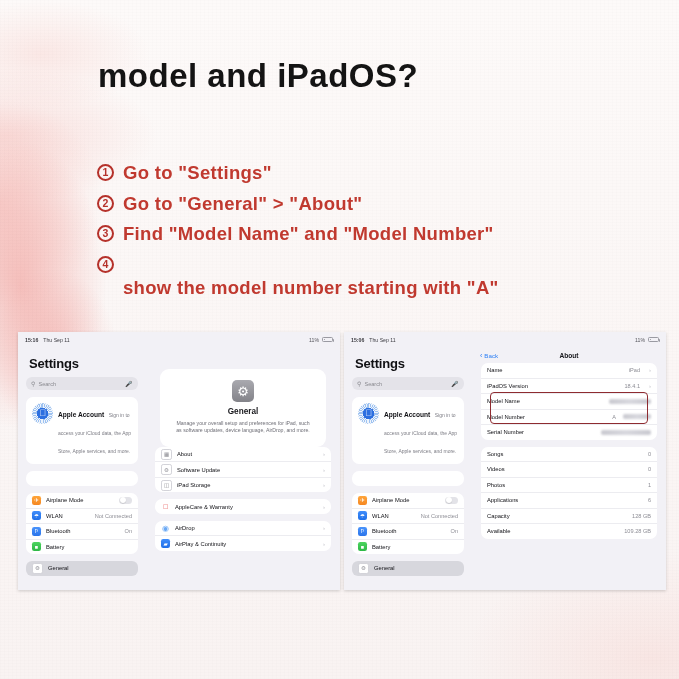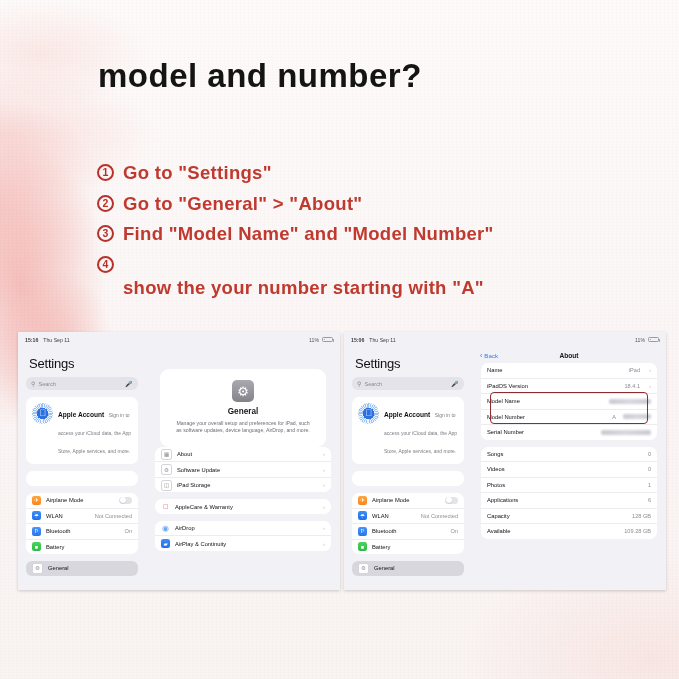--- a/index.html
+++ b/index.html
@@ -79,21 +79,21 @@
     content:"";position:absolute;right:-2px;top:1.6px;
     width:1px;height:2.2px;background:#9a9aa2;border-radius:0 1px 1px 0;
   }
   .batt i{position:absolute;left:.8px;top:.8px;bottom:.8px;width:12%;background:#8e8e96;border-radius:.6px;display:block;}
 
   .panes{display:flex;height:243px;}
   .sidebar{width:128px;background:#f2f1f6;padding:0 8px;box-sizing:border-box;position:relative;}
   .detail{flex:1;background:#fdfdfe;position:relative;}
   .detail.grouped{background:#f2f1f6;}
 
-  .settings-title{font-size:13px;font-weight:normal;color:#101013;margin:9px 0 6px 3px;letter-spacing:-.2px;}
+  .settings-title{font-size:13px;font-weight:bold;color:#101013;margin:9px 0 6px 3px;letter-spacing:-.2px;}
 
   .searchbar{
     height:13px;background:#e4e3e9;border-radius:6px;
     display:flex;align-items:center;padding:0 5px;gap:3px;margin-bottom:7px;
   }
   .searchbar .sq{font-size:6px;color:#8a8a90;}
   .searchbar .ph{font-size:5.6px;color:#8a8a90;flex:1;}
   .searchbar .mic{font-size:6px;color:#8a8a90;}
 
   .card{background:#fff;border-radius:7px;overflow:hidden;margin-bottom:7px;}
@@ -188,41 +188,41 @@
   }
 </style>
 </head>
 <body>
 
 <div class="paper"></div>
 
 <div class="wrap">
 
   <div class="headline">
-    <span class="l2">model and number?</span>
+    <span class="l2">model and iPadOS?</span>
   </div>
 
   <div class="steps">
     <div class="step">
       <span class="num">1</span>
       <span>Go to "Settings"</span>
     </div>
     <div class="step">
       <span class="num">2</span>
       <span>Go to "General" &gt; "About"</span>
     </div>
     <div class="step">
       <span class="num">3</span>
       <span>Find "Model Name" and "Model Number"</span>
     </div>
     <div class="step">
       <span class="num">4</span>
     </div>
     <div class="step cont-line">
-      <span>show the your number starting with "A"</span>
+      <span>show the model number starting with "A"</span>
     </div>
   </div>
 
   <div class="shot" id="shot-left">
 
     <div class="statusbar">
       <span class="sb-time">15:16</span>
       <span class="sb-date">Thu Sep 11</span>
       <span class="sb-spacer"></span>
       <span class="sb-pct">11%</span>

